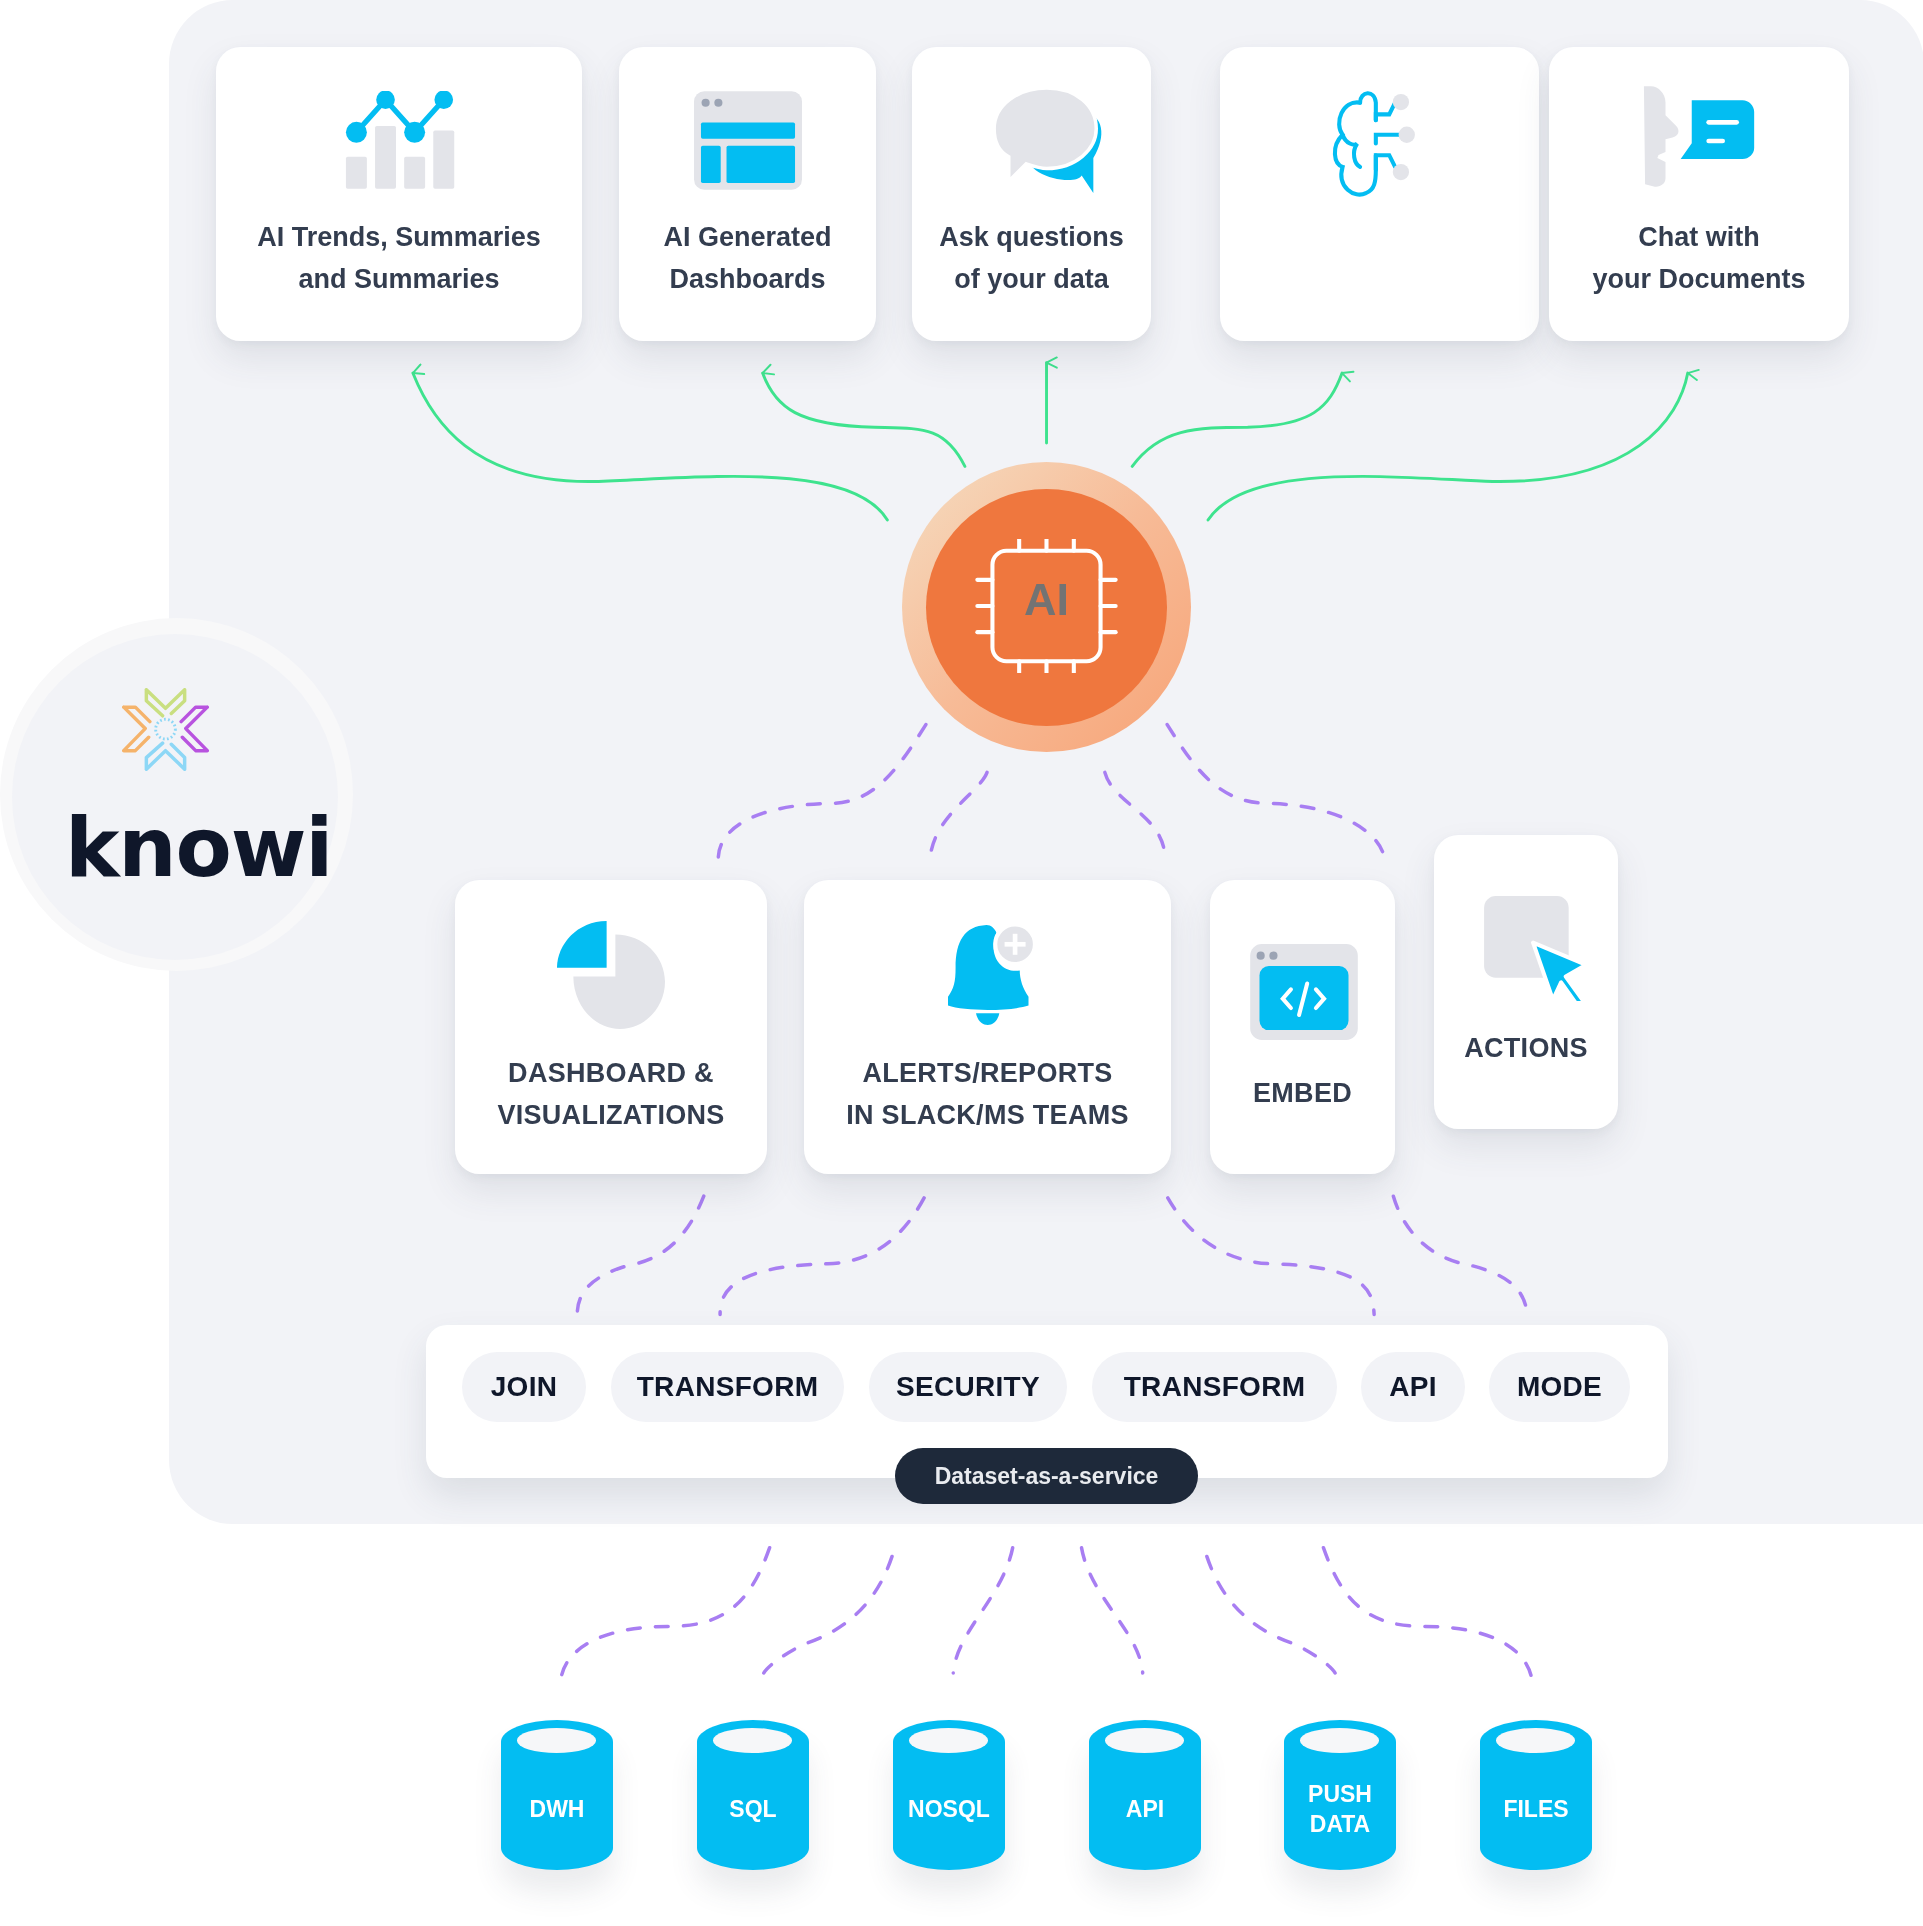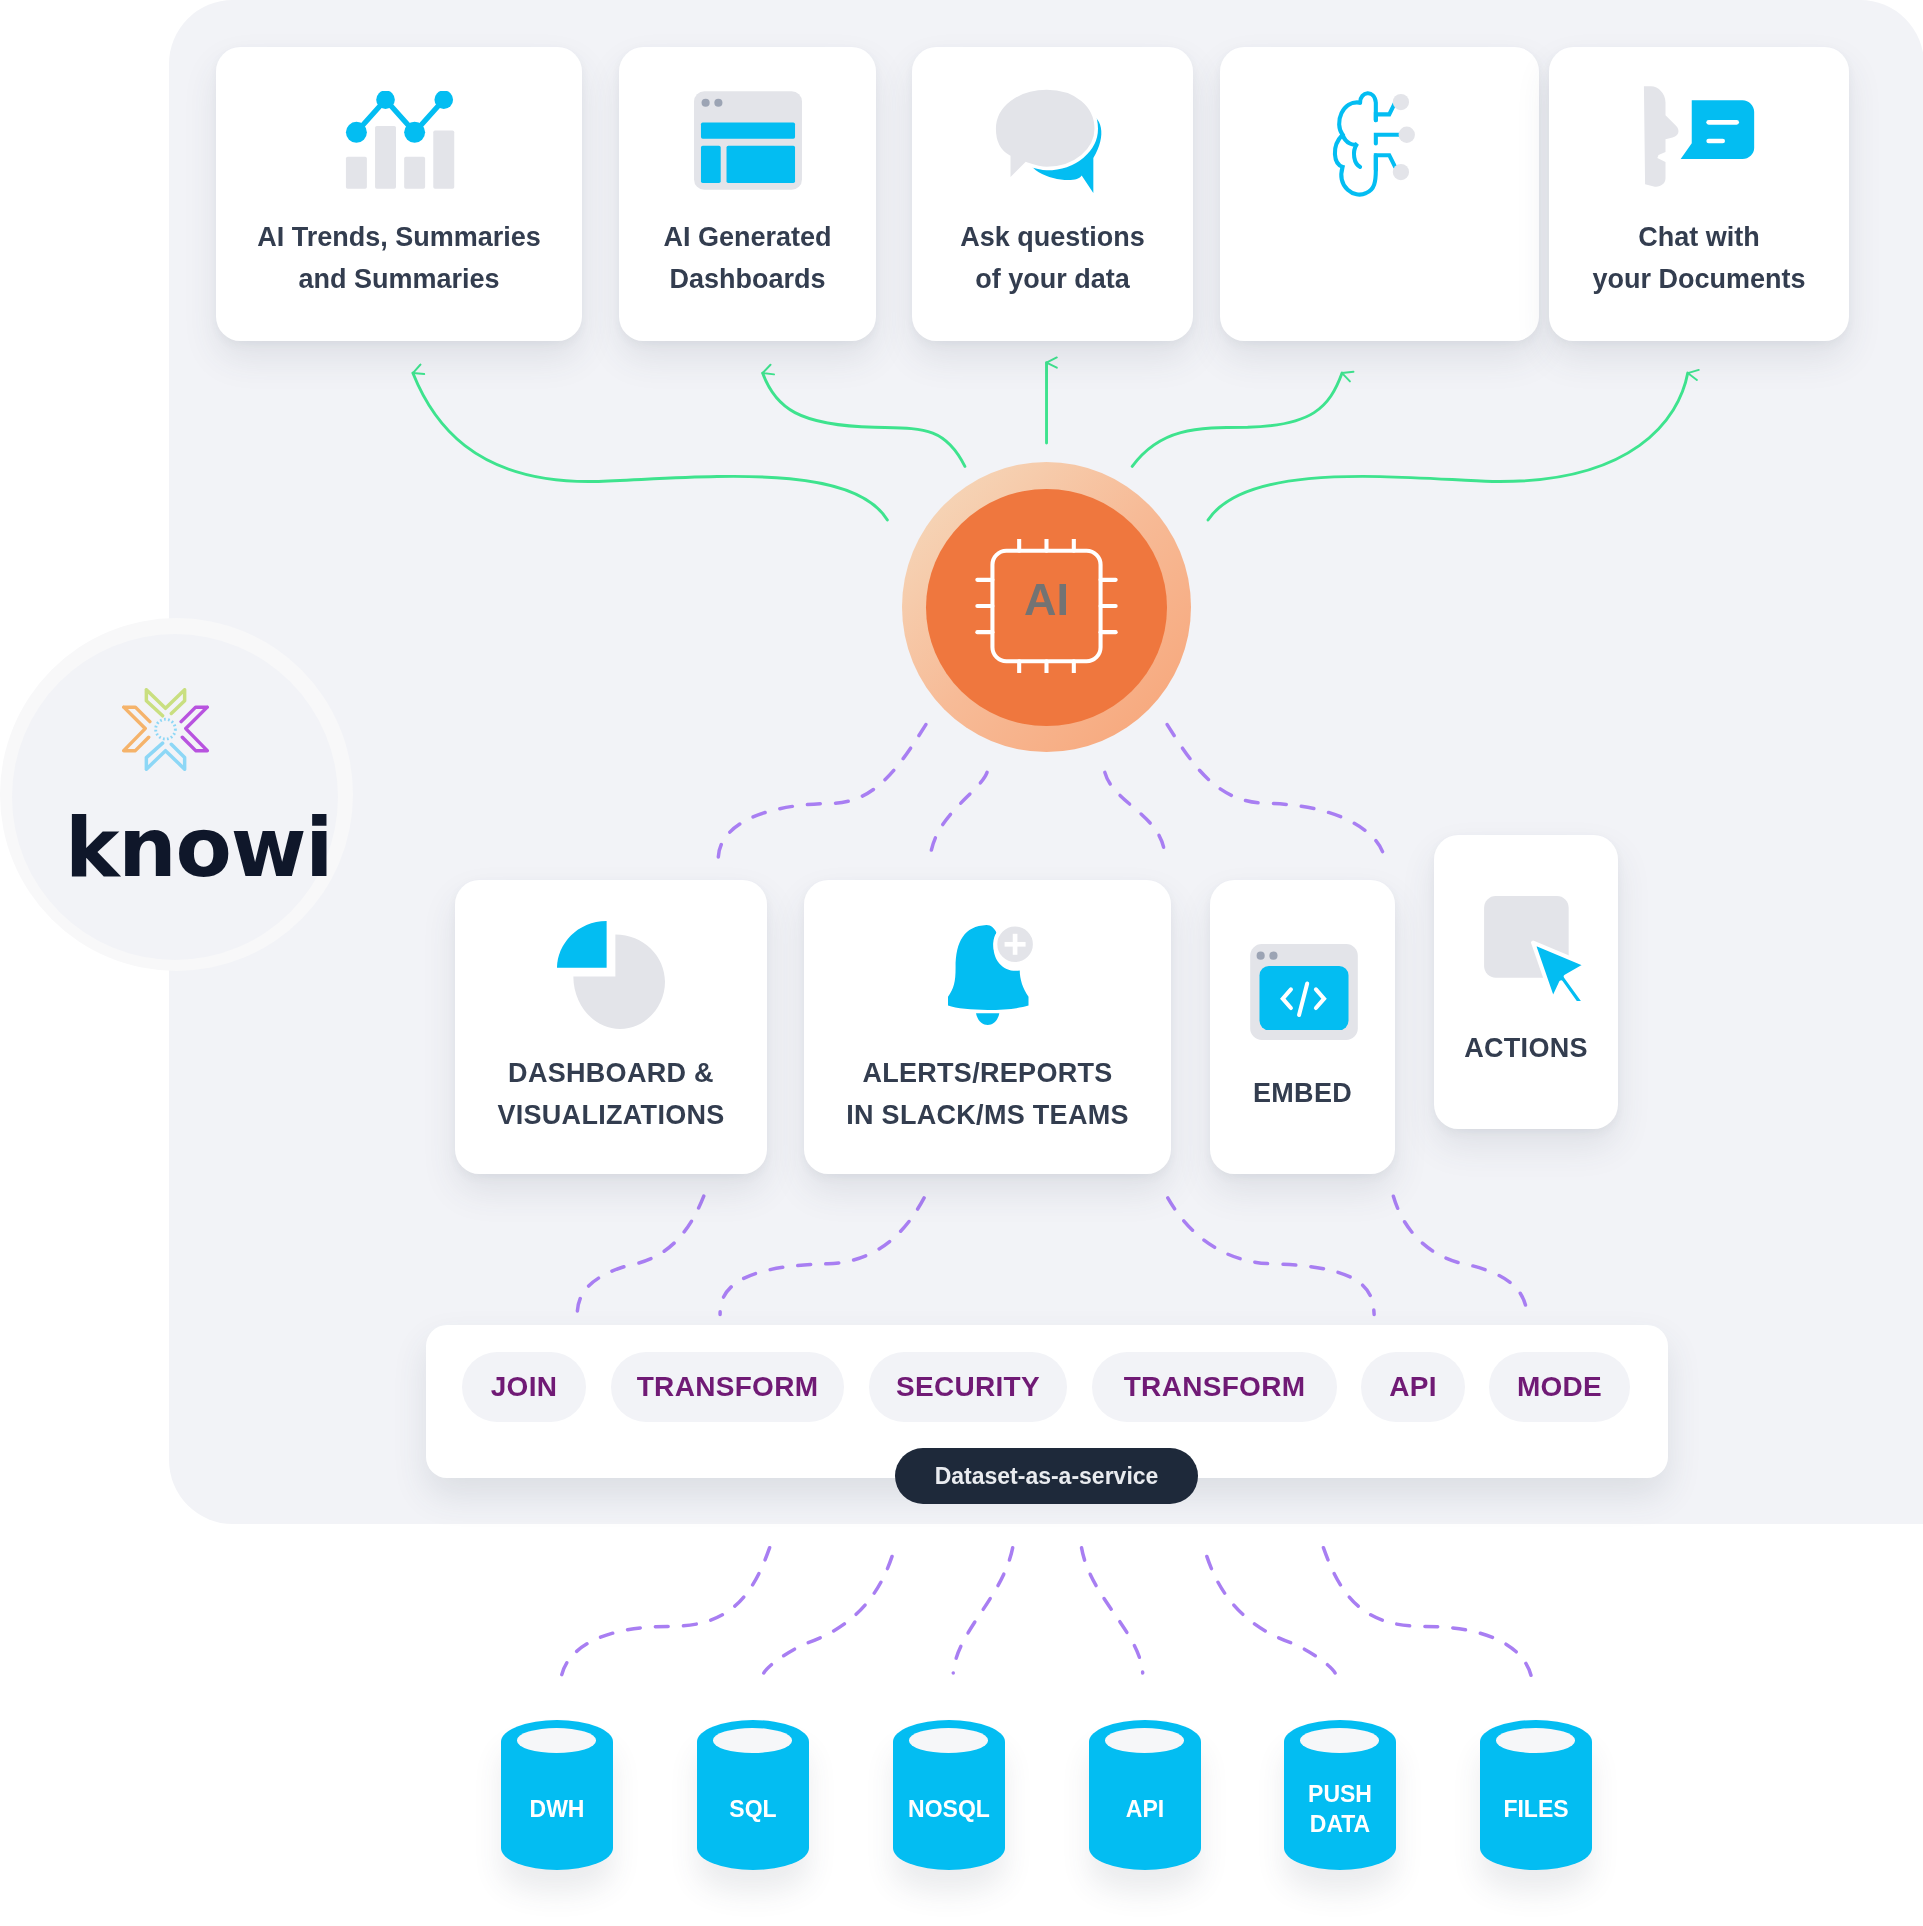--- a/index.html
+++ b/index.html
@@ -22,21 +22,21 @@
                 background:#f2f3f7; }
   .logo-text { position:absolute; left:65px; top:807px; font-size:82px; font-weight:700;
                color:#0f172a; font-family:"DejaVu Sans", sans-serif; letter-spacing:-1.2px; line-height:1; }
   .ai-outer { position:absolute; left:902px; top:462px; width:289px; height:290px; border-radius:50%;
               background:linear-gradient(135deg,#f5dcc0 0%,#f7bb97 50%,#f7a477 100%); }
   .ai-inner { position:absolute; left:926px; top:489px; width:241px; height:237px; border-radius:50%;
               background:#ef773e; }
   .service-bar { position:absolute; left:426px; top:1325px; width:1242px; height:153px; background:#fff;
                  border-radius:21px; box-shadow:0 17.5px 35px rgba(60,70,90,0.12); }
   .chip { position:absolute; top:1352px; height:70px; border-radius:35px; background:#f2f3f7;
-          color:#701a75; font-weight:700; font-size:28px; display:flex; align-items:center;
+          color:#0f172a; font-weight:700; font-size:28px; display:flex; align-items:center;
           justify-content:center; letter-spacing:0.3px; }
   .daas { position:absolute; left:895px; top:1448px; width:303px; height:56px; border-radius:28px;
           background:#1e293a; color:#e9ebef; font-weight:700; font-size:23px; display:flex;
           align-items:center; justify-content:center; }
   .db { position:absolute; top:1720px; width:112px; height:150px; }
   .db .body { position:absolute; left:0; top:0; width:112px; height:150px; background:#03bdf2;
               border-radius:56px / 22px; box-shadow:0 23px 29px rgba(60,70,90,0.10); }
   .db .top { position:absolute; left:16.3px; top:8.2px; width:79px; height:24.5px; background:#f6f7f9;
              border-radius:50%; }
   .db .txt { position:absolute; left:0; right:0; top:54px; height:70px; display:flex;
@@ -108,21 +108,21 @@
     <rect x="12" y="54" width="162" height="28" rx="3" fill="#03bdf2"></rect>
     <rect x="12" y="94" width="34" height="64" rx="3" fill="#03bdf2"></rect>
     <rect x="56" y="94" width="118" height="64" rx="3" fill="#03bdf2"></rect>
   </svg>
   <div class="lbl" style="top:169px">
     <div>AI Generated</div>
       <div>Dashboards</div>
   </div>
 </div>
 
-<div class="card" style="left:912px;top:47px;width:281px;height:294px">
+<div class="card" style="left:912px;top:47px;width:239px;height:294px">
   <svg class="icon" style="left:82px;top:41px" width="117" height="105" viewBox="0 0 200 180">
     <path d="M62 108 C40 150 140 170 150 150 L170 180 L170 120 C195 80 185 40 150 45 Z" fill="#03bdf2"></path>
     <path d="M90 0 C40 0 0 30 0 70 C0 95 10 110 25 118 L25 160 L55 130 C70 135 80 138 90 138 C140 138 175 105 175 70 C175 30 140 0 90 0 Z" fill="#e3e4e9" stroke="#fff" stroke-width="6"></path>
   </svg>
   <div class="lbl" style="top:169px">
     <div>Ask questions</div>
       <div>of your data</div>
   </div>
 </div>
 

